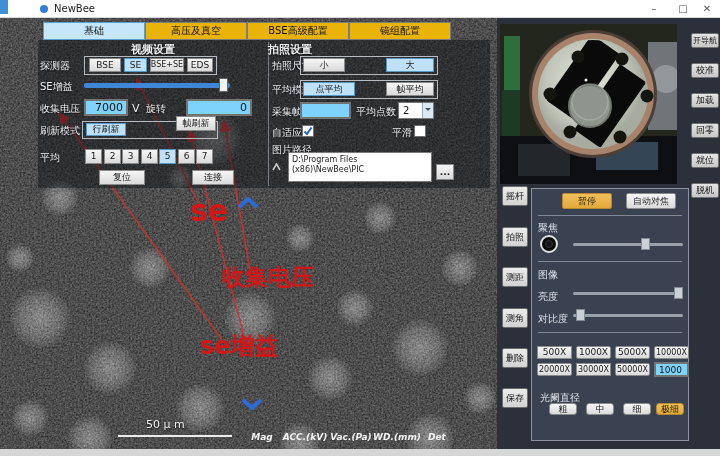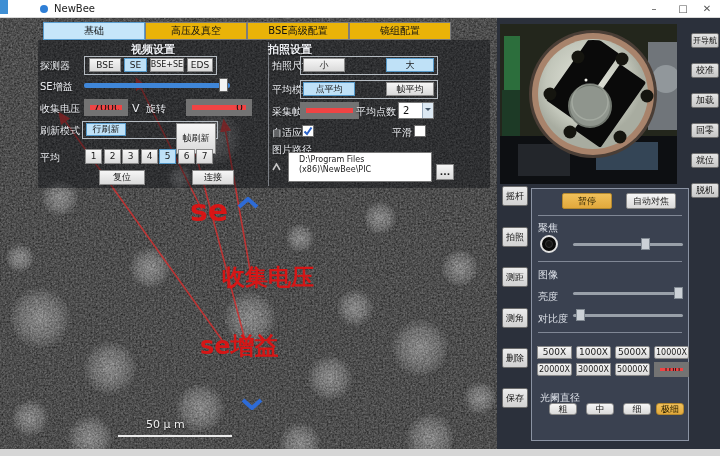--- a/index.html
+++ b/index.html
@@ -14,39 +14,39 @@
   .sem{position:absolute;left:0;top:18px;width:497px;height:431px;background:#181818;overflow:hidden}
   .ovl{position:absolute;background:rgba(12,14,18,.45)}
   .vdiv{position:absolute;width:1px;background:rgba(200,205,215,.5)}
   .tab{position:absolute;top:22px;height:18px;display:flex;align-items:center;justify-content:center;font-size:10px;color:#111;background:#eab308;border:1px solid #7c7c7c}
   .tab.active{background:#c6e6fa;border-color:#5a9ed0}
   .btn{position:absolute;display:flex;align-items:center;justify-content:center;background:linear-gradient(#f6f6f6,#dadada);border:1px solid #8a8a8a;color:#1a1a1a;font-size:9px;line-height:1;white-space:nowrap}
   .sel{background:#bfe1f7;border-color:#5598c8}
   .orange{background:linear-gradient(#f0c05a,#e2a93c);border-color:#b4882e;color:#2a2000}
   .lbl{position:absolute;color:#eceef2;font-size:10px;line-height:1;white-space:nowrap;text-shadow:0 1px 2px rgba(0,0,0,.85)}
   .grp{position:absolute;border:1px solid #b6bcc2}
-  .inp{position:absolute;background:#ef4444;border:6px solid #737373;font-size:11px;color:#111;font-family:inherit;padding:0 3px;text-align:right}
+  .inp{position:absolute;background:#7dd3fc;border:2px solid #737373;font-size:11px;color:#111;font-family:inherit;padding:0 3px;text-align:right}
   .hr{position:absolute;height:1px;background:rgba(215,221,232,.45)}
   .sld{position:absolute;height:14px}
   .sld .tr{position:absolute;left:0;right:0;top:6px;height:3px;background:#99a0a9;border-radius:2px}
   .sld .th{position:absolute;top:1px;width:9px;height:12px;background:#ccd1d7;border:1px solid #838b94;margin-left:-5px}
   .bluesld .tr{top:5px;height:5px;background:#3f86d8;border-radius:2px}
   .bluesld .th{top:0;width:9px;height:14px;background:#f2f2f2;border:1px solid #666}
   .cb{position:absolute;width:12px;height:12px;background:#fff;border:1px solid #6f6f6f}
   .rpanel{position:absolute;left:531px;top:188px;width:158px;height:253px;background:#3a4150;border:1px solid #8b93a3}
   .rlbl{position:absolute;color:#dfe3ea;font-size:10px;white-space:nowrap}
   .toolbtn{position:absolute;left:502px;width:26px;height:20px;display:flex;align-items:center;justify-content:center;font-size:9px;background:linear-gradient(#ececec,#d2d2d2);border:1px solid #6d6d6d;border-radius:2px;color:#111}
   .stagebtn{position:absolute;left:691px;width:28px;height:15px;display:flex;align-items:center;justify-content:center;font-size:9px;background:linear-gradient(#e4e4e4,#c8c8c8);border:1px solid #707070;border-radius:2px;color:#111}
   .knob{position:absolute;width:18px;height:18px;border-radius:50%;background:#0a0a0a;border:2px solid #e2e2e2}
   .knob:after{content:"";position:absolute;inset:3px;border-radius:50%;background:#151515;border:1px solid #333}
   .ann{position:absolute;left:0;top:0;pointer-events:none}
   .redtext{position:absolute;color:#e01212;font-weight:bold;line-height:1;white-space:nowrap;opacity:.93}
   .status-cell{display:inline-block;text-align:center;font-size:9px;font-style:italic}
   .bottomstrip{position:absolute;left:0;top:449px;width:720px;height:7px;background:#d6d6d6}
-  .pathbox{position:absolute;background:#fff;border:1px solid #7a7a7a;font-size:8px;color:#222;padding:2px 10px;line-height:1.3;overflow:hidden}
+  .pathbox{position:absolute;background:#fff;border:1px solid #7a7a7a;font-size:8px;color:#222;padding:2px 3px;line-height:1.3;overflow:hidden}
   .selbox{position:absolute;background:#fff;border:1px solid #7a7a7a;font-size:10px;color:#111;display:flex;align-items:center;padding-left:4px}
   .selarr{position:absolute;right:0;top:0;bottom:0;width:11px;background:#dce8f2;border-left:1px solid #9ab;display:flex;align-items:center;justify-content:center}
   .selarr:after{content:"";width:0;height:0;border:3px solid transparent;border-top-color:#456}
 </style>
 </head>
 <body>
 
 <div class="titlebar">
   <div class="corner-accent"></div>
   <div class="app-dot"></div>
@@ -122,20 +122,28 @@
   <svg class="abs" style="left:237px;top:179px" width="22" height="12">
       <polyline points="2,10 11,2 20,10" fill="none" stroke="#2e6bd6" stroke-width="4"></polyline>
     </svg>
   <svg class="abs" style="left:241px;top:380px" width="22" height="12">
       <polyline points="2,2 11,10 20,2" fill="none" stroke="#2e6bd6" stroke-width="4"></polyline>
     </svg>
 
   <div class="abs" style="left:146px;top:400px;font-size:11px;color:#f0f0f0;text-shadow:0 1px 2px #000">50 μ m</div>
   <div class="abs" style="left:118px;top:417px;width:114px;height:2px;background:#ececec"></div>
 
+  <div class="abs" style="left:243px;top:407px">
+    <div style="color:#f2f2f2;font-weight:bold">
+      <span class="status-cell" style="width:38px">Mag</span><span class="status-cell" style="width:48px">ACC.(kV)</span><span class="status-cell" style="width:44px">Vac.(Pa)</span><span class="status-cell" style="width:48px">WD.(mm)</span><span class="status-cell" style="width:32px">Det</span>
+    </div>
+    <div style="color:#3cc23c;margin-top:2px">
+      
+    </div>
+  </div>
 </div>
 
 <div class="ovl" style="left:38px;top:40px;width:452px;height:148px"></div>
 <div class="vdiv" style="left:268px;top:42px;height:144px"></div>
 
 <div class="tab active" style="left:43px;width:102px">基础</div>
 <div class="tab" style="left:145px;width:102px">高压及真空</div>
 <div class="tab" style="left:247px;width:102px">BSE高级配置</div>
 <div class="tab" style="left:349px;width:102px">镜组配置</div>
 
@@ -155,21 +163,21 @@
 
 <div class="lbl" style="left:40px;top:104px">收集电压</div>
 <input class="inp" style="left: 84px; top: 99px; width: 44px; height: 17px;" value="7000">
 <div class="lbl" style="left:132px;top:103px;font-size:11px">V</div>
 <div class="lbl" style="left:146px;top:104px">旋转</div>
 <input class="inp" style="left: 186px; top: 99px; width: 66px; height: 17px;" value="0">
 
 <div class="lbl" style="left:40px;top:126px">刷新模式</div>
 <div class="grp" style="left:82px;top:121px;width:136px;height:18px"></div>
 <div class="btn sel" style="left:86px;top:123px;width:40px;height:13px">行刷新</div>
-<div class="btn" style="left:176px;top:123px;width:40px;height:31px">帧刷新</div>
+<div class="btn" style="left:176px;top:116px;width:40px;height:15px">帧刷新</div>
 
 <div class="lbl" style="left:40px;top:153px">平均</div>
 <div class="btn" style="left:85px;top:149px;width:17px;height:15px">1</div>
 <div class="btn" style="left:104px;top:149px;width:17px;height:15px">2</div>
 <div class="btn" style="left:122px;top:149px;width:17px;height:15px">3</div>
 <div class="btn" style="left:141px;top:149px;width:17px;height:15px">4</div>
 <div class="btn sel" style="left:159px;top:149px;width:17px;height:15px">5</div>
 <div class="btn" style="left:178px;top:149px;width:17px;height:15px">6</div>
 <div class="btn" style="left:196px;top:149px;width:17px;height:15px">7</div>
 

